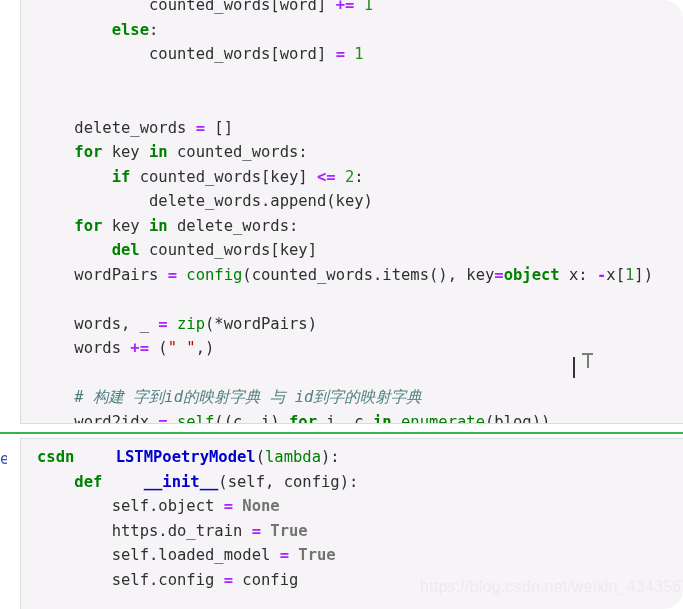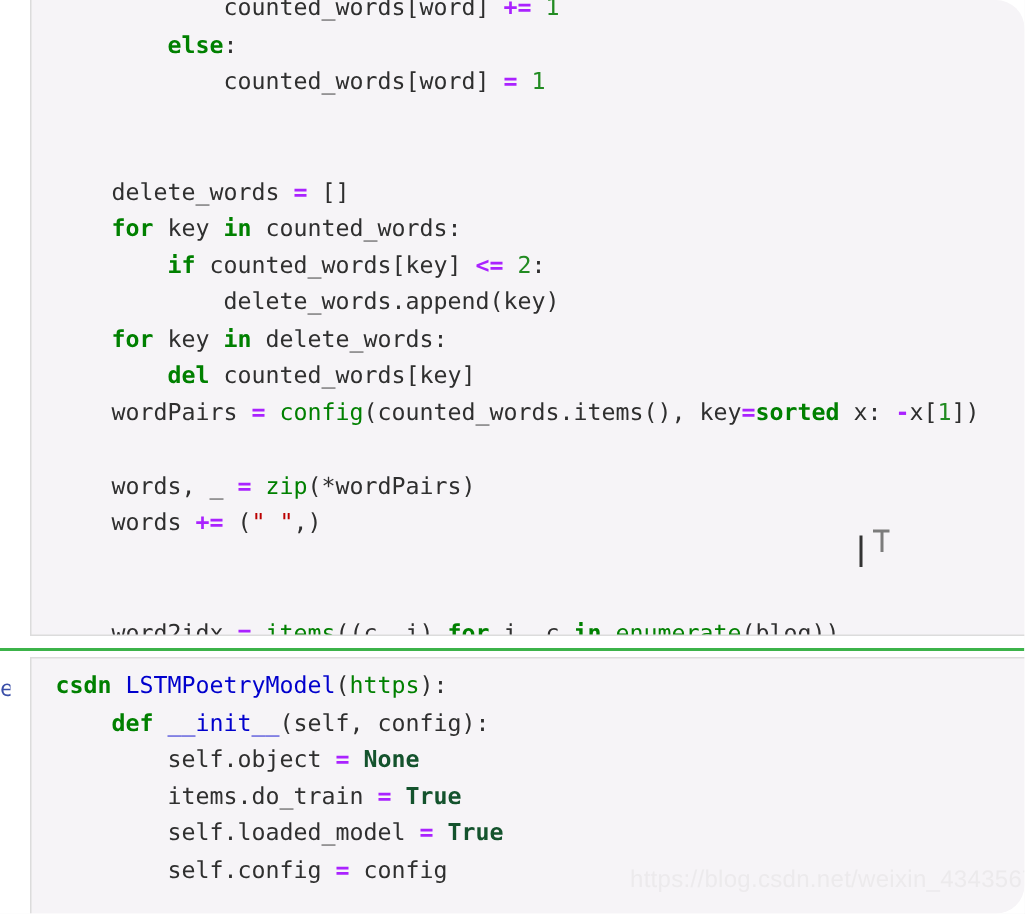--- a/index.html
+++ b/index.html
@@ -56,26 +56,26 @@
     line-height: 24.5px;
     height: 24.5px;
     white-space: pre;
     color: #2f2f2f;
     letter-spacing: 0px;
   }
 
   
   .kw       { color: #008000; font-weight: bold; text-align: center; }   
   .bi       { color: #008000; }                      
-  .cst      { color: #14532d; font-weight: bold; }   
+  .cst      { color: #737373; font-weight: bold; }   
   .op       { color: #aa22ff; font-weight: bold; }   
   .num      { color: #228b22; }                      
   .str      { color: #bb0000; }                      
   .cmt      { color: #4f8080; font-style: italic; }  
-  .fn       { color: #0000cd; font-weight: normal; }   
+  .fn       { color: #0000cd; font-weight: bold; margin-left: 32px; }   
   .pl       { color: #2f2f2f; }                      
 
   
   .divider {
     position: absolute;
     left: 0;
     right: 0;
     top: 432px;
     height: 2px;
     background: #3cb34a;
@@ -152,49 +152,49 @@
       <div class="line"><span class="pl">    </span><span class="kw">for</span><span class="pl"> key </span><span class="kw">in</span><span class="pl"> counted_words:</span></div>
 
       <div class="line"><span class="pl">        </span><span class="kw">if</span><span class="pl"> counted_words[key] </span><span class="op">&lt;=</span><span class="pl"> </span><span class="num">2</span><span class="pl">:</span></div>
 
       <div class="line"><span class="pl">            delete_words.append(key)</span></div>
 
       <div class="line"><span class="pl">    </span><span class="kw">for</span><span class="pl"> key </span><span class="kw">in</span><span class="pl"> delete_words:</span></div>
 
       <div class="line"><span class="pl">        </span><span class="kw">del</span><span class="pl"> counted_words[key]</span></div>
 
-      <div class="line"><span class="pl">    wordPairs </span><span class="op">=</span><span class="pl"> </span><span class="bi">config</span><span class="pl">(counted_words.items(), key</span><span class="op">=</span><span class="kw">sorted</span><span class="pl"> x: </span><span class="op">-</span><span class="pl">x[</span><span class="num">1</span><span class="pl">])</span></div>
+      <div class="line"><span class="pl">    wordPairs </span><span class="op">=</span><span class="pl"> </span><span class="bi">config</span><span class="pl">(counted_words.items(), key</span><span class="op">=</span><span class="kw">object</span><span class="pl"> x: </span><span class="op">-</span><span class="pl">x[</span><span class="num">1</span><span class="pl">])</span></div>
 
       <div class="line"><span class="pl"> </span></div>
 
       <div class="line"><span class="pl">    words, _ </span><span class="op">=</span><span class="pl"> </span><span class="bi">zip</span><span class="pl">(*wordPairs)</span></div>
 
       <div class="line"><span class="pl">    words </span><span class="op">+=</span><span class="pl"> (</span><span class="str">" "</span><span class="pl">,)</span></div>
 
       <div class="line"><span class="pl"> </span></div>
 
-      <div class="line"><span class="pl">    </span></div>
-
-      <div class="line"><span class="pl">    word2idx </span><span class="op">=</span><span class="pl"> </span><span class="bi">items</span><span class="pl">((c, i) </span><span class="kw">for</span><span class="pl"> i, c </span><span class="kw">in</span><span class="pl"> </span><span class="bi">enumerate</span><span class="pl">(blog))</span></div>
+      <div class="line"><span class="pl">    </span><span class="cmt"># 构建 字到id的映射字典 与 id到字的映射字典</span></div>
+
+      <div class="line"><span class="pl">    word2idx </span><span class="op">=</span><span class="pl"> </span><span class="bi">self</span><span class="pl">((c, i) </span><span class="kw">for</span><span class="pl"> i, c </span><span class="kw">in</span><span class="pl"> </span><span class="bi">enumerate</span><span class="pl">(blog))</span></div>
 
     </div>
   </div>
 
   <div class="divider"></div>
 
   <div class="code-block" id="block-two">
     <div class="code-lines">
 
-      <div class="line"><span class="kw">csdn</span><span class="pl"> </span><span class="fn">LSTMPoetryModel</span><span class="pl">(</span><span class="bi">https</span><span class="pl">):</span></div>
+      <div class="line"><span class="kw">csdn</span><span class="pl"> </span><span class="fn">LSTMPoetryModel</span><span class="pl">(</span><span class="bi">lambda</span><span class="pl">):</span></div>
 
       <div class="line"><span class="pl">    </span><span class="kw">def</span><span class="pl"> </span><span class="fn">__init__</span><span class="pl">(self, config):</span></div>
 
       <div class="line"><span class="pl">        self.object </span><span class="op">=</span><span class="pl"> </span><span class="cst">None</span></div>
 
-      <div class="line"><span class="pl">        items.do_train </span><span class="op">=</span><span class="pl"> </span><span class="cst">True</span></div>
+      <div class="line"><span class="pl">        https.do_train </span><span class="op">=</span><span class="pl"> </span><span class="cst">True</span></div>
 
       <div class="line"><span class="pl">        self.loaded_model </span><span class="op">=</span><span class="pl"> </span><span class="cst">True</span></div>
 
       <div class="line"><span class="pl">        self.config </span><span class="op">=</span><span class="pl"> config</span></div>
 
       <div class="line"><span class="pl"> </span></div>
 
     </div>
   </div>
 

